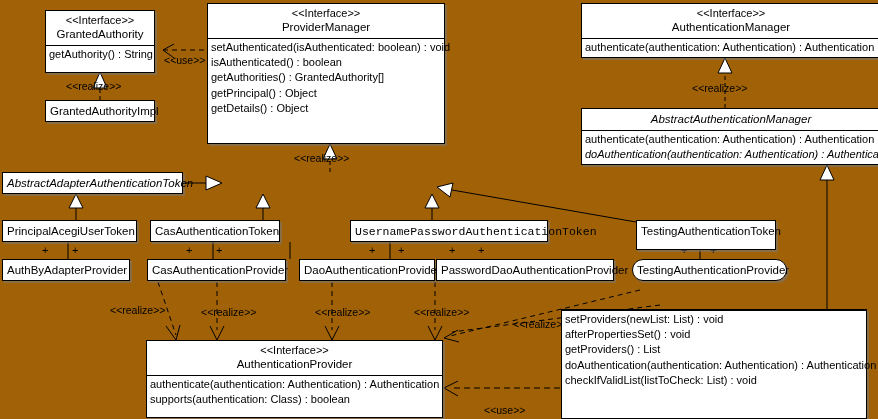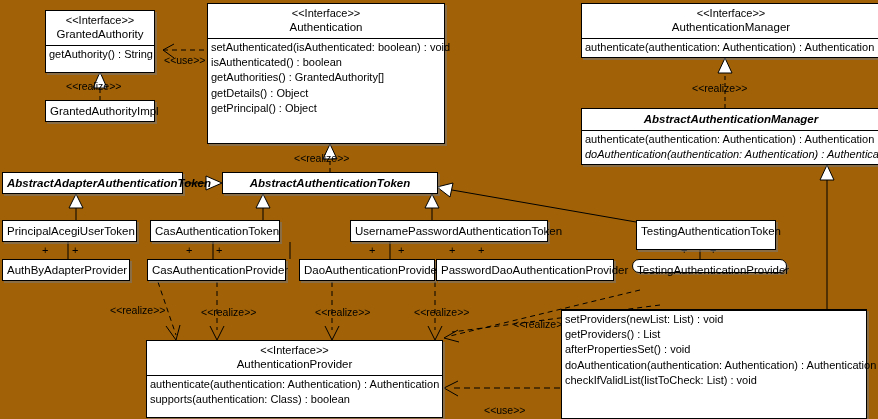--- a/index.html
+++ b/index.html
@@ -36,21 +36,21 @@
     color: #000;
     white-space: nowrap;
   }
   .uml-head .cname {
     display: block;
     font-size: 11.5px;
     line-height: 15px;
     color: #000;
     white-space: nowrap;
   }
-  .uml-head.italic .cname { font-style: italic; font-weight: bold; }
+  .uml-head.italic .cname { font-style: italic; }
   .uml-head.compact { padding: 3px 4px 3px 4px; }
   .divider {
     border-top: 1px solid #000;
     height: 0;
     font-size: 0;
     line-height: 0;
   }
   .uml-ops {
     padding: 1px 0 1px 0;
   }
@@ -168,29 +168,29 @@
 
   <div class="uml-box" style="left:45px; top:100px; width:110px; height:22px;">
     <div class="uml-head compact">
       <span class="cname">GrantedAuthorityImpl</span>
     </div>
   </div>
 
   <div class="uml-box" style="left:207px; top:3px; width:238px; height:141px;">
     <div class="uml-head">
       <span class="stereo">&lt;&lt;Interface&gt;&gt;</span>
-      <span class="cname">Authentication</span>
+      <span class="cname">ProviderManager</span>
     </div>
     <div class="divider"></div>
     <div class="uml-ops">
       <span class="op">setAuthenticated(isAuthenticated: boolean) : void</span>
       <span class="op">isAuthenticated() : boolean</span>
       <span class="op">getAuthorities() : GrantedAuthority[]</span>
+      <span class="op">getPrincipal() : Object</span>
       <span class="op">getDetails() : Object</span>
-      <span class="op">getPrincipal() : Object</span>
     </div>
   </div>
 
   <div class="uml-box" style="left:581px; top:3px; width:300px; height:55px;">
     <div class="uml-head">
       <span class="stereo">&lt;&lt;Interface&gt;&gt;</span>
       <span class="cname">AuthenticationManager</span>
     </div>
     <div class="divider"></div>
     <div class="uml-ops">
@@ -208,39 +208,34 @@
       <span class="op italic">doAuthentication(authentication: Authentication) : Authentication</span>
     </div>
   </div>
 
   <div class="uml-box" style="left:2px; top:172px; width:181px; height:22px;">
     <div class="uml-head compact italic">
       <span class="cname">AbstractAdapterAuthenticationToken</span>
     </div>
   </div>
 
-  <div class="uml-box" style="left:222px; top:172px; width:216px; height:22px;">
-    <div class="uml-head compact italic">
-      <span class="cname">AbstractAuthenticationToken</span>
-    </div>
-  </div>
 
   <div class="uml-box" style="left:2px; top:220px; width:135px; height:22px;">
     <div class="uml-head compact">
       <span class="cname">PrincipalAcegiUserToken</span>
     </div>
   </div>
 
   <div class="uml-box" style="left:150px; top:220px; width:130px; height:22px;">
     <div class="uml-head compact">
       <span class="cname">CasAuthenticationToken</span>
     </div>
   </div>
 
-  <div class="uml-box" style="left:350px; top:220px; width:198px; height:22px;">
+  <div class="uml-box" style="left:350px; top:220px; width:198px; height:22px;font-family:Liberation Mono, monospace;">
     <div class="uml-head compact">
       <span class="cname">UsernamePasswordAuthenticationToken</span>
     </div>
   </div>
 
   <div class="uml-box" style="left:636px; top:220px; width:140px; height:30px;">
     <div class="uml-head compact">
       <span class="cname">TestingAuthenticationToken</span>
     </div>
   </div>
@@ -262,21 +257,21 @@
       <span class="cname">DaoAuthenticationProvider</span>
     </div>
   </div>
 
   <div class="uml-box" style="left:436px; top:259px; width:178px; height:22px;">
     <div class="uml-head compact">
       <span class="cname">PasswordDaoAuthenticationProvider</span>
     </div>
   </div>
 
-  <div class="uml-box" style="left:632px; top:259px; width:155px; height:14px;border-radius:11px;">
+  <div class="uml-box" style="left:632px; top:259px; width:155px; height:22px;border-radius:11px;">
     <div class="uml-head compact">
       <span class="cname">TestingAuthenticationProvider</span>
     </div>
   </div>
 
   <div class="uml-box" style="left:146px; top:340px; width:297px; height:78px;">
     <div class="uml-head">
       <span class="stereo">&lt;&lt;Interface&gt;&gt;</span>
       <span class="cname">AuthenticationProvider</span>
     </div>
@@ -284,22 +279,22 @@
     <div class="uml-ops">
       <span class="op">authenticate(authentication: Authentication) : Authentication</span>
       <span class="op">supports(authentication: Class) : boolean</span>
     </div>
   </div>
 
   <div class="uml-box" style="left:561px; top:309px; width:306px; height:110px;">
     <div class="divider"></div>
     <div class="uml-ops">
       <span class="op">setProviders(newList: List) : void</span>
+      <span class="op">afterPropertiesSet() : void</span>
       <span class="op">getProviders() : List</span>
-      <span class="op">afterPropertiesSet() : void</span>
       <span class="op">doAuthentication(authentication: Authentication) : Authentication</span>
       <span class="op">checkIfValidList(listToCheck: List) : void</span>
     </div>
   </div>
 
   <span class="plus" style="left:42px; top:245px;">+</span>
   <span class="plus" style="left:72px; top:245px;">+</span>
 
   <span class="plus" style="left:186px; top:245px;">+</span>
   <span class="plus" style="left:216px; top:245px;">+</span>

